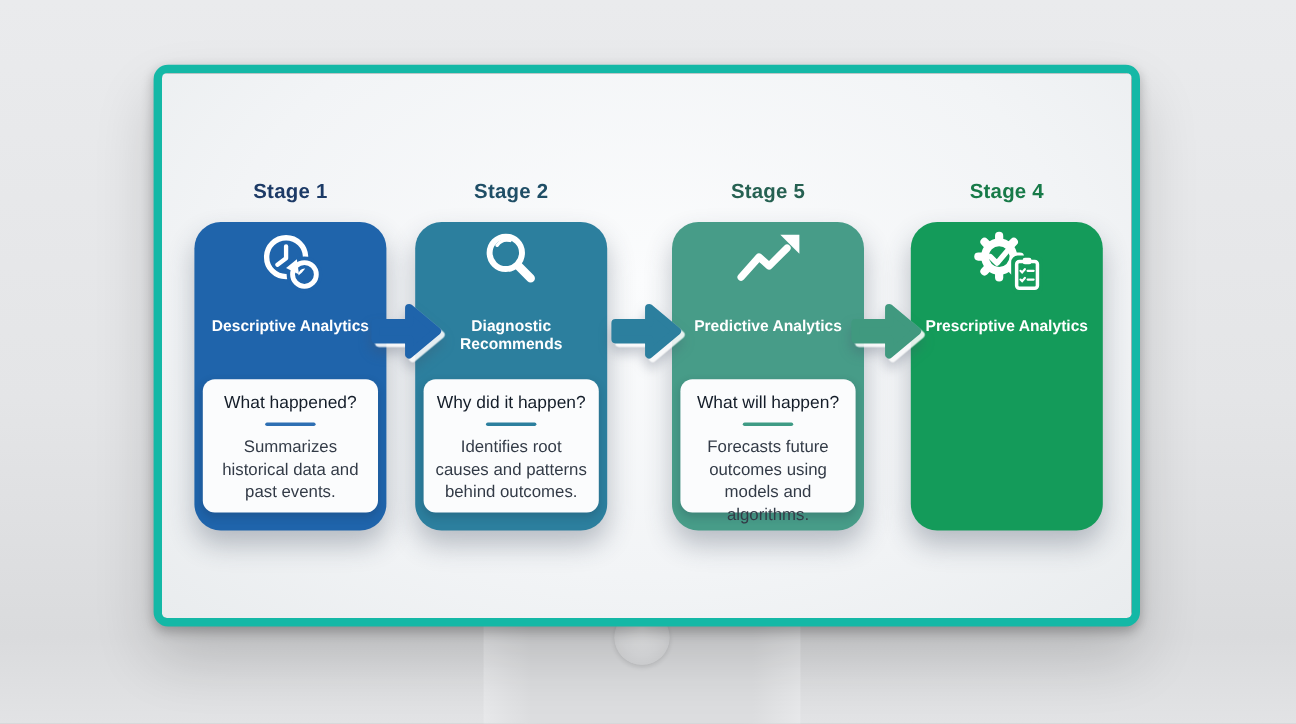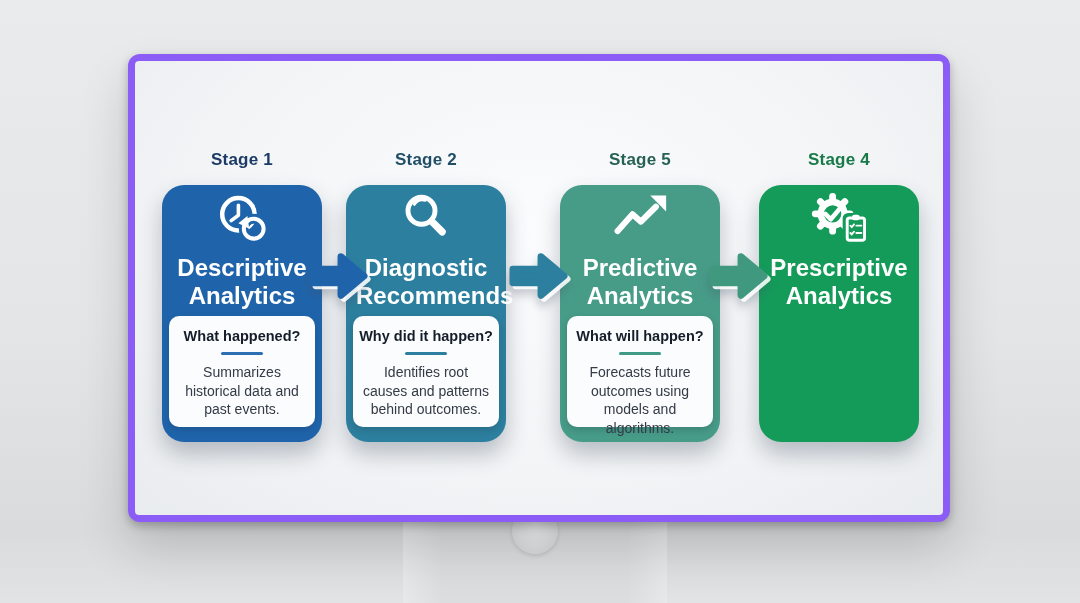--- a/index.html
+++ b/index.html
@@ -10,35 +10,35 @@
   
   .stand{position:absolute;left:437px;top:520px;width:196px;height:83px;z-index:1;
     background:linear-gradient(90deg,#dfe0e2 0%,#d2d3d5 10%,#cdced0 50%,#c6c7c9 90%,#d8d9db 100%);}
   .stand::after{content:'';position:absolute;left:-34px;top:0;width:264px;height:83px;z-index:-1;
     background:linear-gradient(90deg,#e7e8ea,#dcdddf 15%,#dcdddf 85%,#e7e8ea);}
   .hinge{position:absolute;left:50%;top:-12px;transform:translateX(-50%);
     width:46px;height:46px;border-radius:50%;
     background:radial-gradient(circle at 50% 35%,#f4f5f6 0%,#e4e5e7 55%,#cfd0d2 100%);
     box-shadow:0 2px 4px rgba(0,0,0,.12);}
   .monitor{position:absolute;left:128px;top:54px;width:822px;height:468px;z-index:2;
-    box-sizing:border-box;border:7px solid #8b5cf6;border-radius:12px;background:#101112;
+    box-sizing:border-box;border:7px solid #14b8a6;border-radius:12px;background:#101112;
     box-shadow:0 26px 50px rgba(0,0,0,.16),0 4px 10px rgba(0,0,0,.25);}
   .screen{position:relative;width:100%;height:100%;border-radius:4px;overflow:hidden;
     background:radial-gradient(ellipse at 50% 38%,#fbfcfd 0%,#f2f4f6 62%,#e9ecee 100%);}
 
   
   .stage{position:absolute;top:87px;width:160px;text-align:center;}
   .stage-label{font-size:17px;font-weight:700;color:var(--label);height:24px;line-height:24px;margin-bottom:6px;letter-spacing:.2px;}
   .card{position:relative;height:257px;border-radius:22px;background:var(--card);
     box-shadow:0 12px 22px rgba(45,58,80,.30);}
   .icon-wrap{height:64px;margin-top:13px;display:flex;align-items:center;justify-content:center;}
-  .card-title{margin-top:5px;padding:0 10px;font-size:24px;line-height:1.16;font-weight:700;color:#ffffff;}
+  .card-title{margin-top:15px;padding:0 10px;font-size:13px;line-height:1.16;font-weight:700;color:#ffffff;}
   .panel{position:absolute;left:7px;right:7px;top:131px;bottom:15px;border-radius:10px;
     background:#fbfcfd;box-shadow:0 3px 7px rgba(25,35,55,.20);padding-top:12px;box-sizing:border-box;}
-  .question{font-size:14.5px;font-weight:700;color:#141d29;}
+  .question{font-size:14.5px;font-weight:400;color:#141d29;}
   .divider{width:42px;height:3px;border-radius:2px;margin:8px auto 8px;background:var(--divider);}
   .desc{font-size:14px;line-height:1.33;color:#333b47;padding:0 7px;}
 
   
   .arrow{position:absolute;top:185px;z-index:5;
     filter:drop-shadow(3px 3px 0 rgba(255,255,255,.88)) drop-shadow(-1px 6px 5px rgba(70,80,100,.28));}
   .arrow svg path{fill:var(--arrow);stroke:var(--arrow);}
 </style>
 </head>
 <body>

